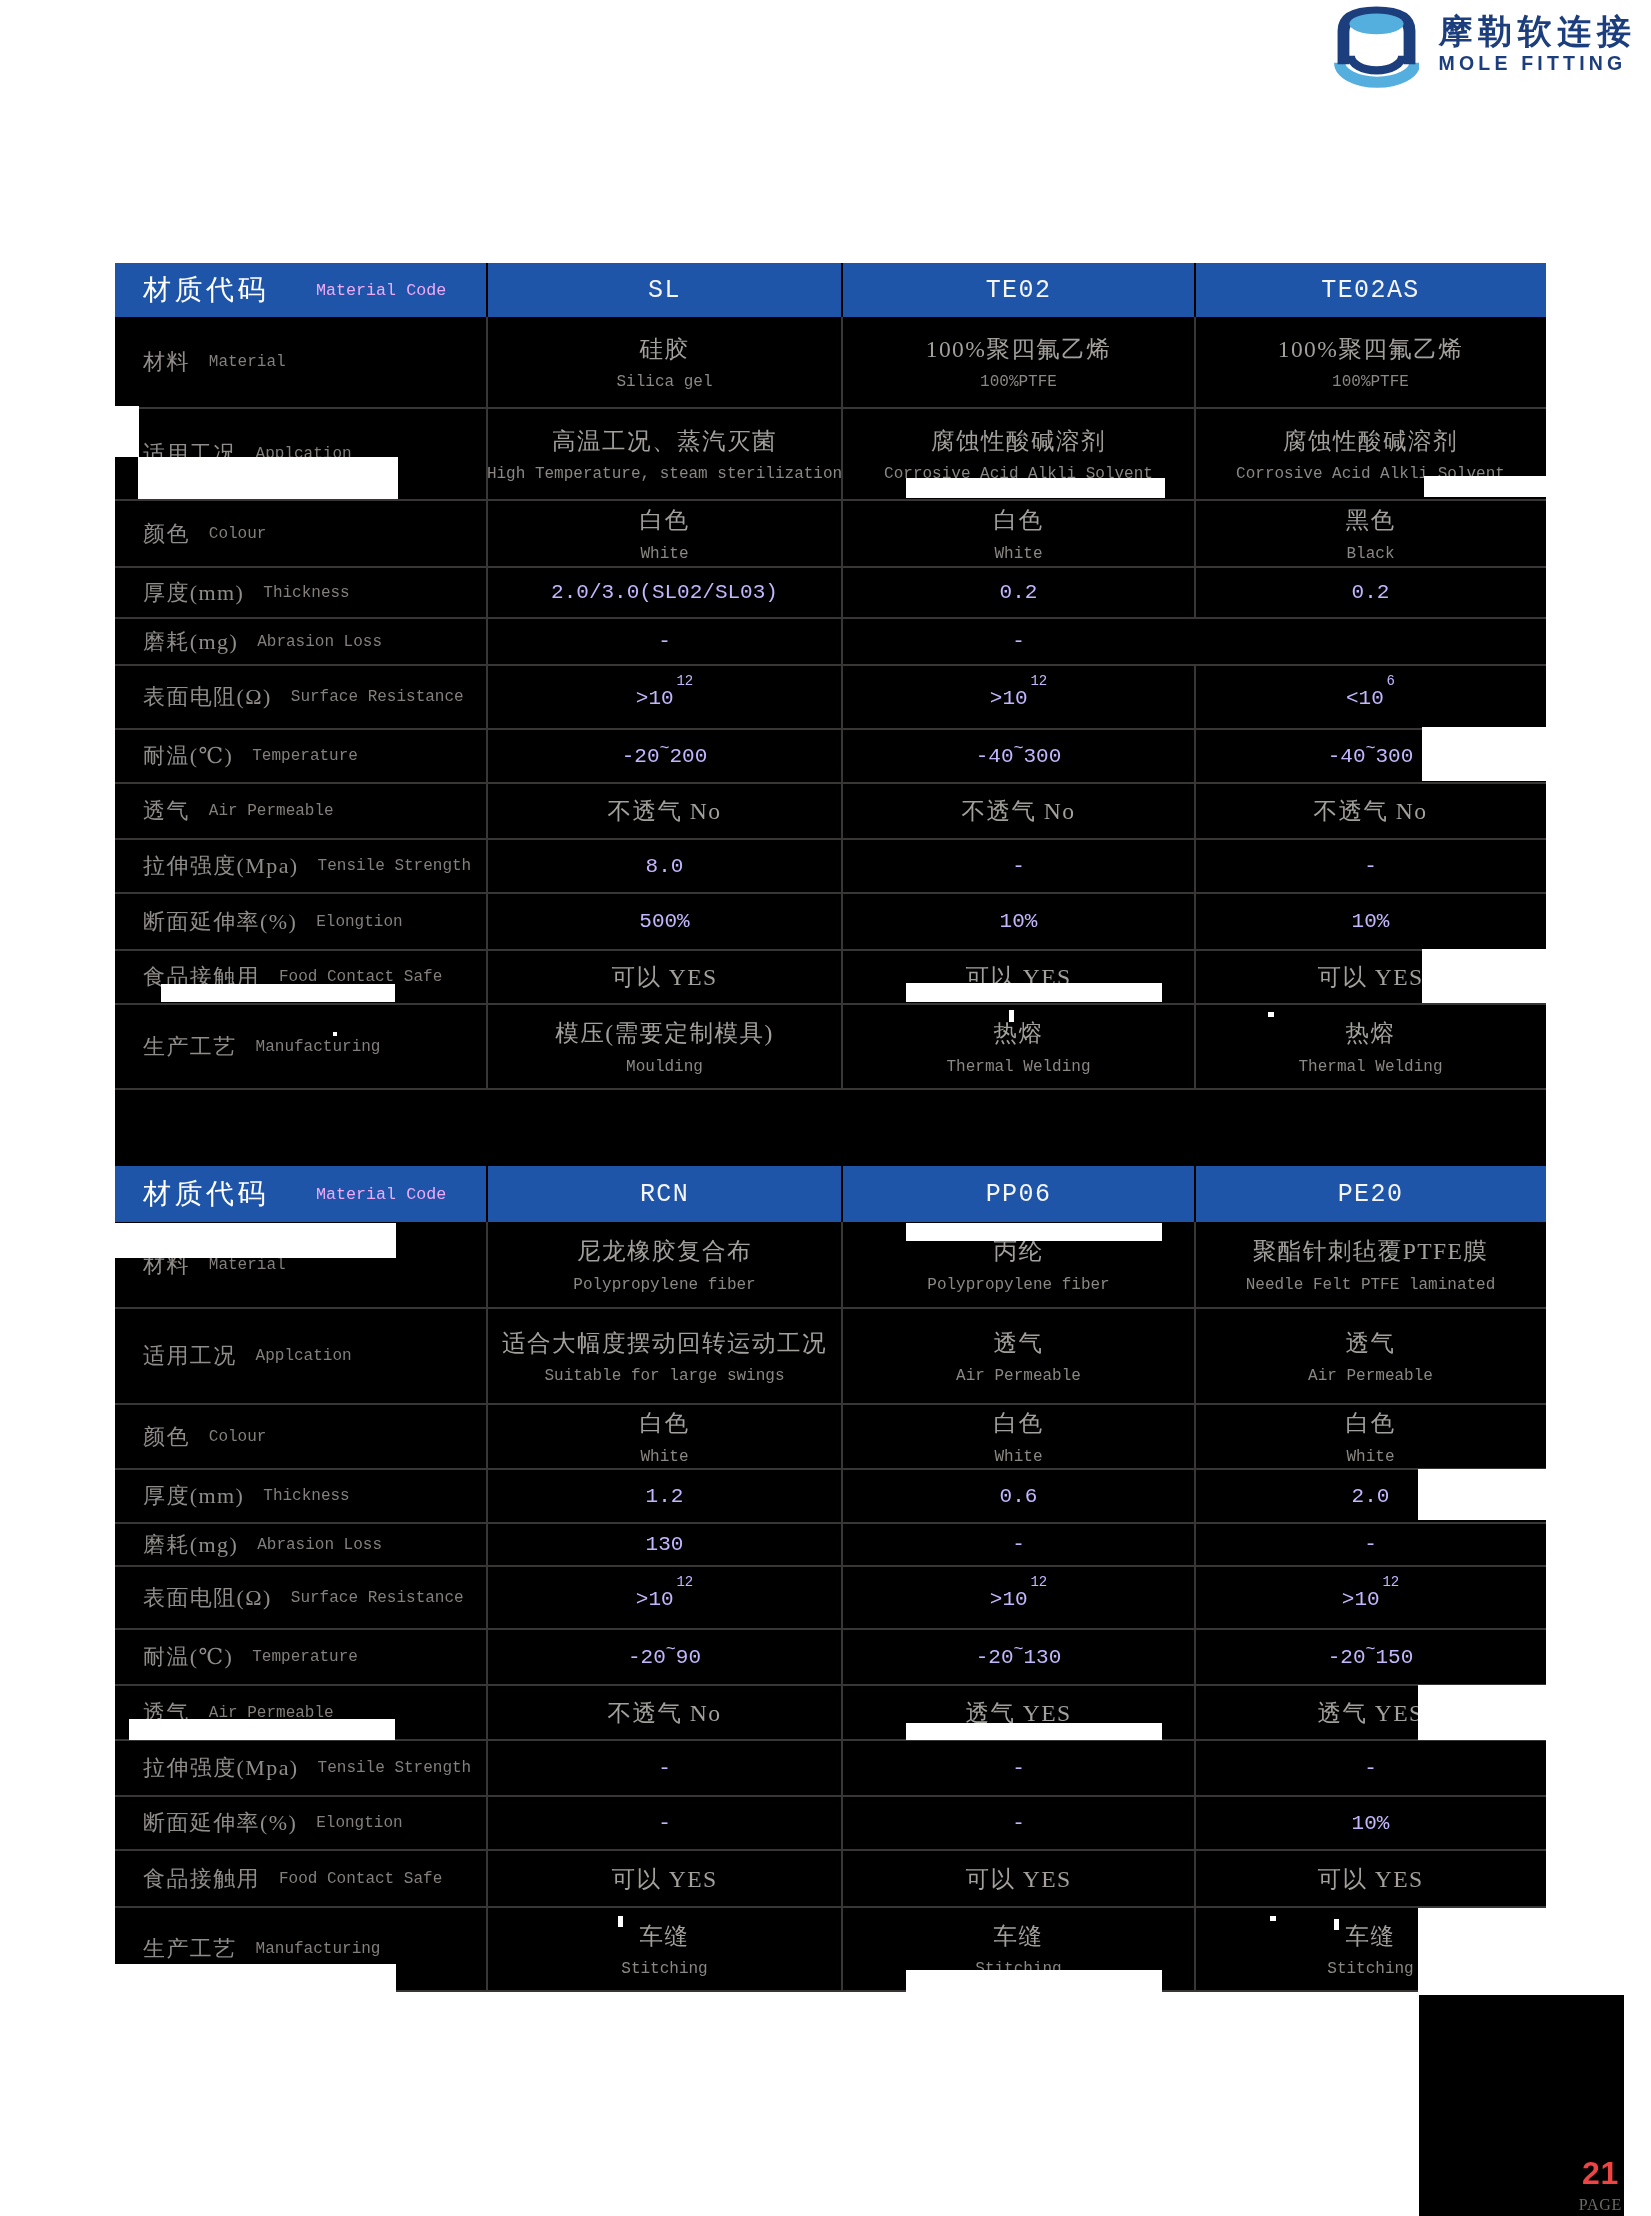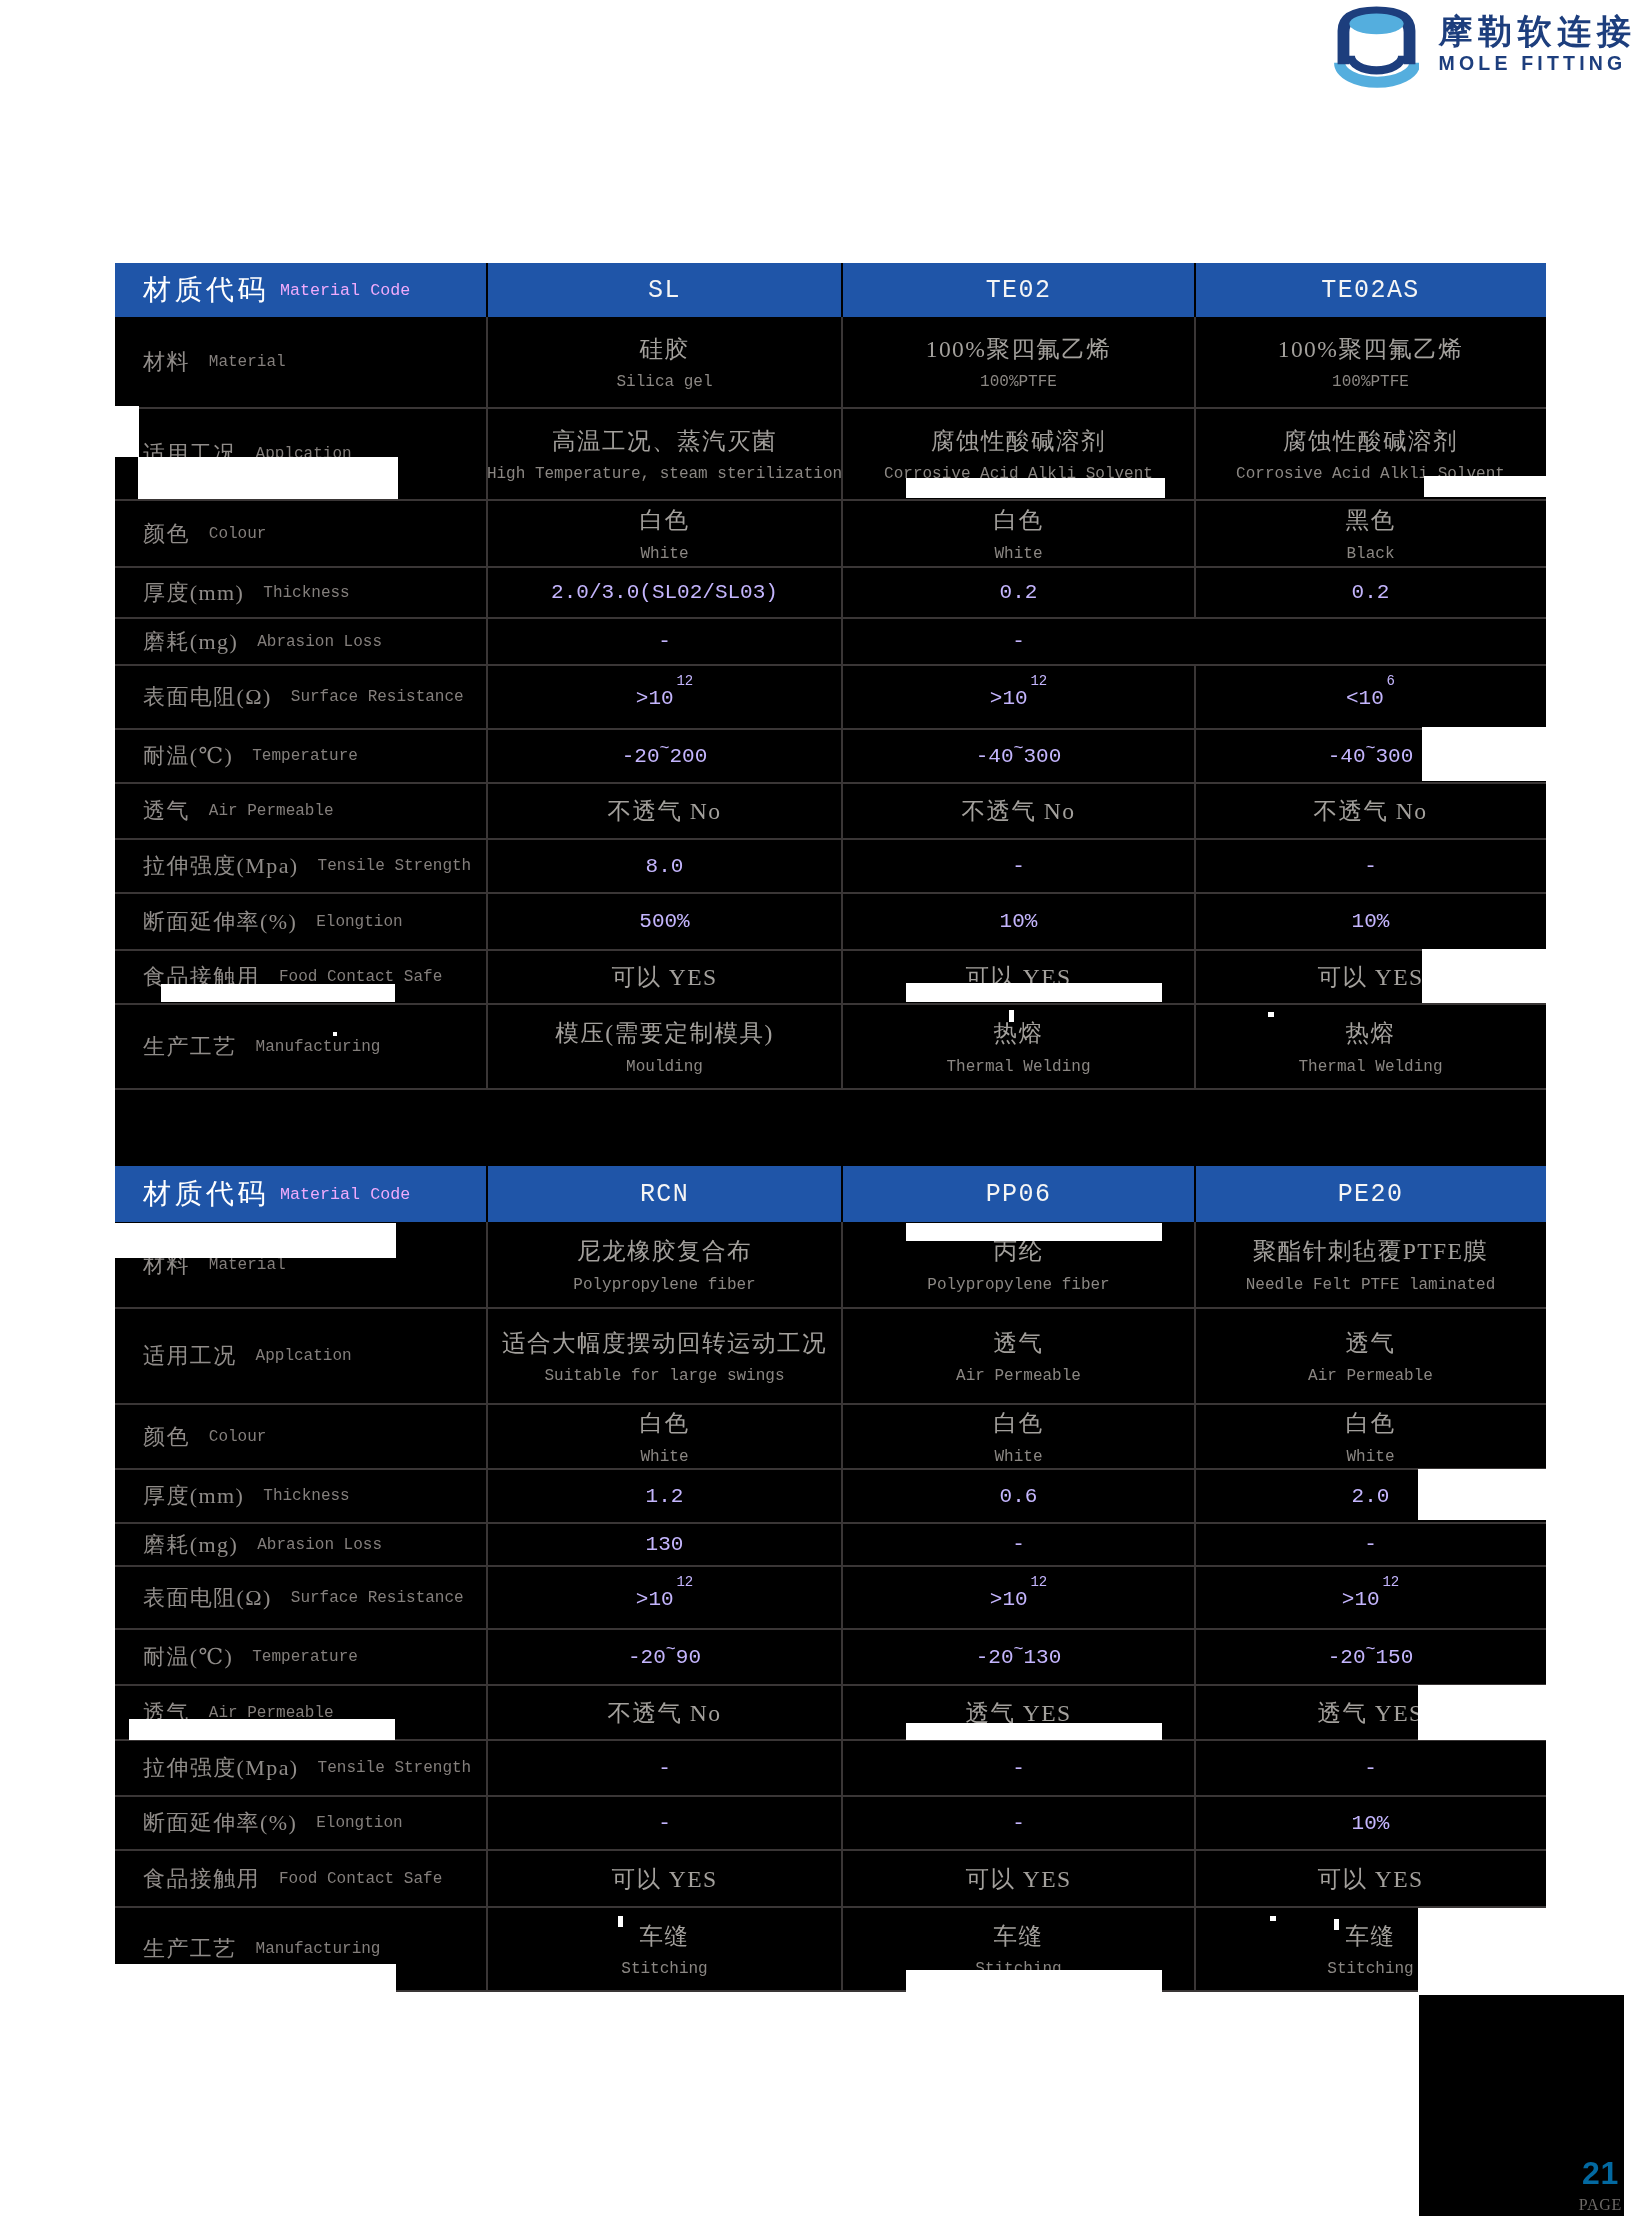--- a/index.html
+++ b/index.html
@@ -18,21 +18,21 @@
   .logo{position:absolute;left:1334px;top:2.8px;display:flex;align-items:flex-start;}
   .logo-text{margin-left:19.5px;margin-top:11px;}
   .logo-zh{font-family:var(--sans);font-weight:bold;font-size:34px;letter-spacing:5.6px;color:var(--navy);line-height:1.05;white-space:nowrap;}
   .logo-en{font-family:var(--sans);font-weight:bold;font-size:19.5px;letter-spacing:4.2px;color:var(--navy);margin-top:2.1px;white-space:nowrap;}
 
   
   .mtable{position:absolute;background:#000;border-bottom:2.8px solid var(--line);box-sizing:content-box;}
   .thead{display:grid;background:var(--blue);}
   .hc{height:100%;display:flex;align-items:center;justify-content:center;border-left:2.8px solid #000;overflow:hidden;}
   .hc:first-child{border-left:none;}
-  .hlabel{justify-content:flex-start;padding-left:28px;}
+  .hlabel{justify-content:flex-start;padding-left:28px;gap:36px;}
   .hzh{font-family:var(--serif);font-size:28px;color:#ffffff;letter-spacing:3.5px;white-space:nowrap;}
   .hen{font-family:var(--mono);font-size:16.7px;color:#f0abfc;margin-left:11px;white-space:nowrap;}
   .hcode{font-family:var(--mono);font-size:25px;color:#f5f5f5;letter-spacing:1.4px;}
 
   .row{display:grid;box-sizing:border-box;}
   .row + .row{border-top:2.8px solid var(--line);}
   .cell{height:100%;display:flex;flex-direction:column;align-items:center;justify-content:center;overflow:hidden;box-sizing:border-box;}
   .cell.data{border-left:2.1px solid var(--line);}
   .cell.label{flex-direction:row;justify-content:flex-start;align-items:center;padding-left:28px;}
   .lzh{font-family:var(--serif);font-size:22px;color:#908c89;letter-spacing:1.4px;white-space:nowrap;}
@@ -44,21 +44,21 @@
   .val .sup{font-size:14px;position:relative;top:-11px;margin-left:2.8px;}
   .val .tld{font-size:16.7px;position:relative;top:-8.3px;}
 
   .band{position:absolute;background:#000;}
 
   
   .wa{position:absolute;background:#ffffff;}
 
   
   .fbox{position:absolute;background:#000;}
-  .pnum{position:absolute;right:4.9px;bottom:25px;font-family:var(--sans);font-weight:bold;font-size:32px;color:#0369a1;letter-spacing:0.7px;}
+  .pnum{position:absolute;right:4.9px;bottom:25px;font-family:var(--sans);font-weight:bold;font-size:32px;color:#ef4444;letter-spacing:0.7px;}
   .plab{position:absolute;right:2.1px;bottom:3.5px;font-family:var(--serif);font-size:16px;color:#6e6a67;letter-spacing:0.7px;}
 </style>
 </head>
 <body>
 
 <div class="page" id="page">
 
   <div class="logo">
     <svg width="85" height="89" viewBox="0 0 122 128">
       <path d="M8,86 a54,28 0 0 0 108,0" stroke="#54aede" stroke-width="16" fill="none"></path>

